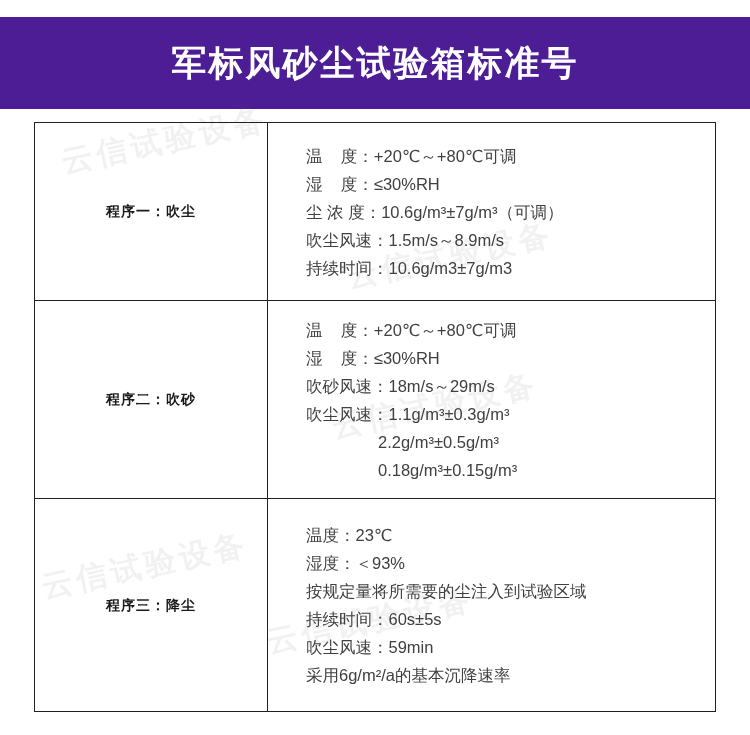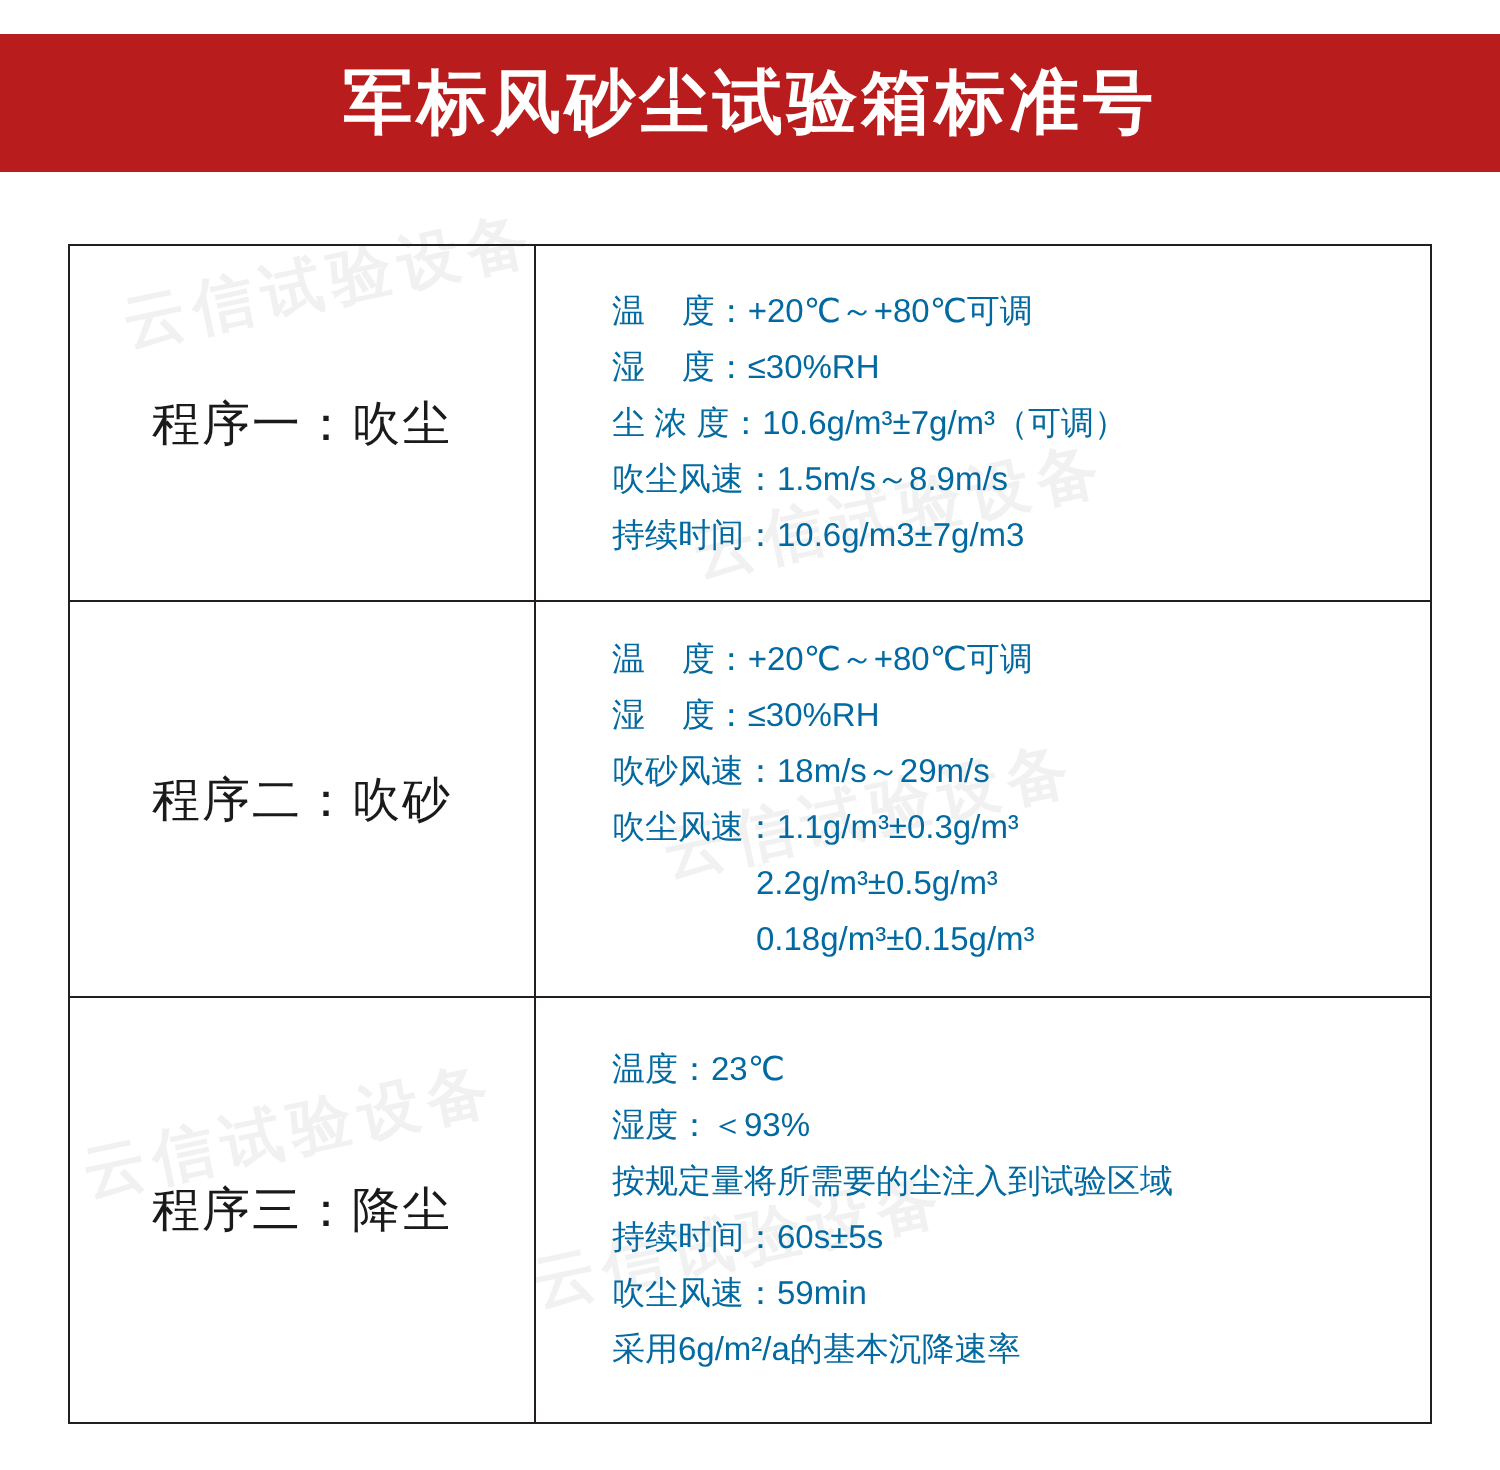--- a/index.html
+++ b/index.html
@@ -14,22 +14,22 @@
     position: relative;
     overflow: hidden;
   }
 
   
   .banner {
     position: absolute;
     top: 17px;
     left: 0;
     width: 750px;
-    height: 69px;
-    background: #b91c1c;
+    height: 92px;
+    background: #4c1d95;
     display: flex;
     align-items: center;
     justify-content: center;
   }
   .banner-title {
     color: #ffffff;
     font-size: 35px;
     font-weight: bold;
     letter-spacing: 2px;
     font-family: "Liberation Sans", "DejaVu Sans", sans-serif;
@@ -65,31 +65,31 @@
   .spec-table td {
     border: 1px solid #231f20;
     vertical-align: middle;
     padding: 0;
   }
   .col-label {
     width: 232px;
     text-align: center;
   }
   .label-text {
-    font-size: 24px;
-    font-weight: normal;
+    font-size: 14px;
+    font-weight: bold;
     color: #1a1a1a;
     letter-spacing: 1px;
   }
   .col-body {
     padding: 14px 0 14px 38px !important;
   }
   .line {
     font-size: 16.5px;
-    color: #0369a1;
+    color: #404040;
     line-height: 28px;
     white-space: pre;
   }
   .indent {
     padding-left: 72px;
   }
   .r1 { height: 178px; }
   .r2 { height: 198px; }
   .r3 { height: 213px; }
 </style>

